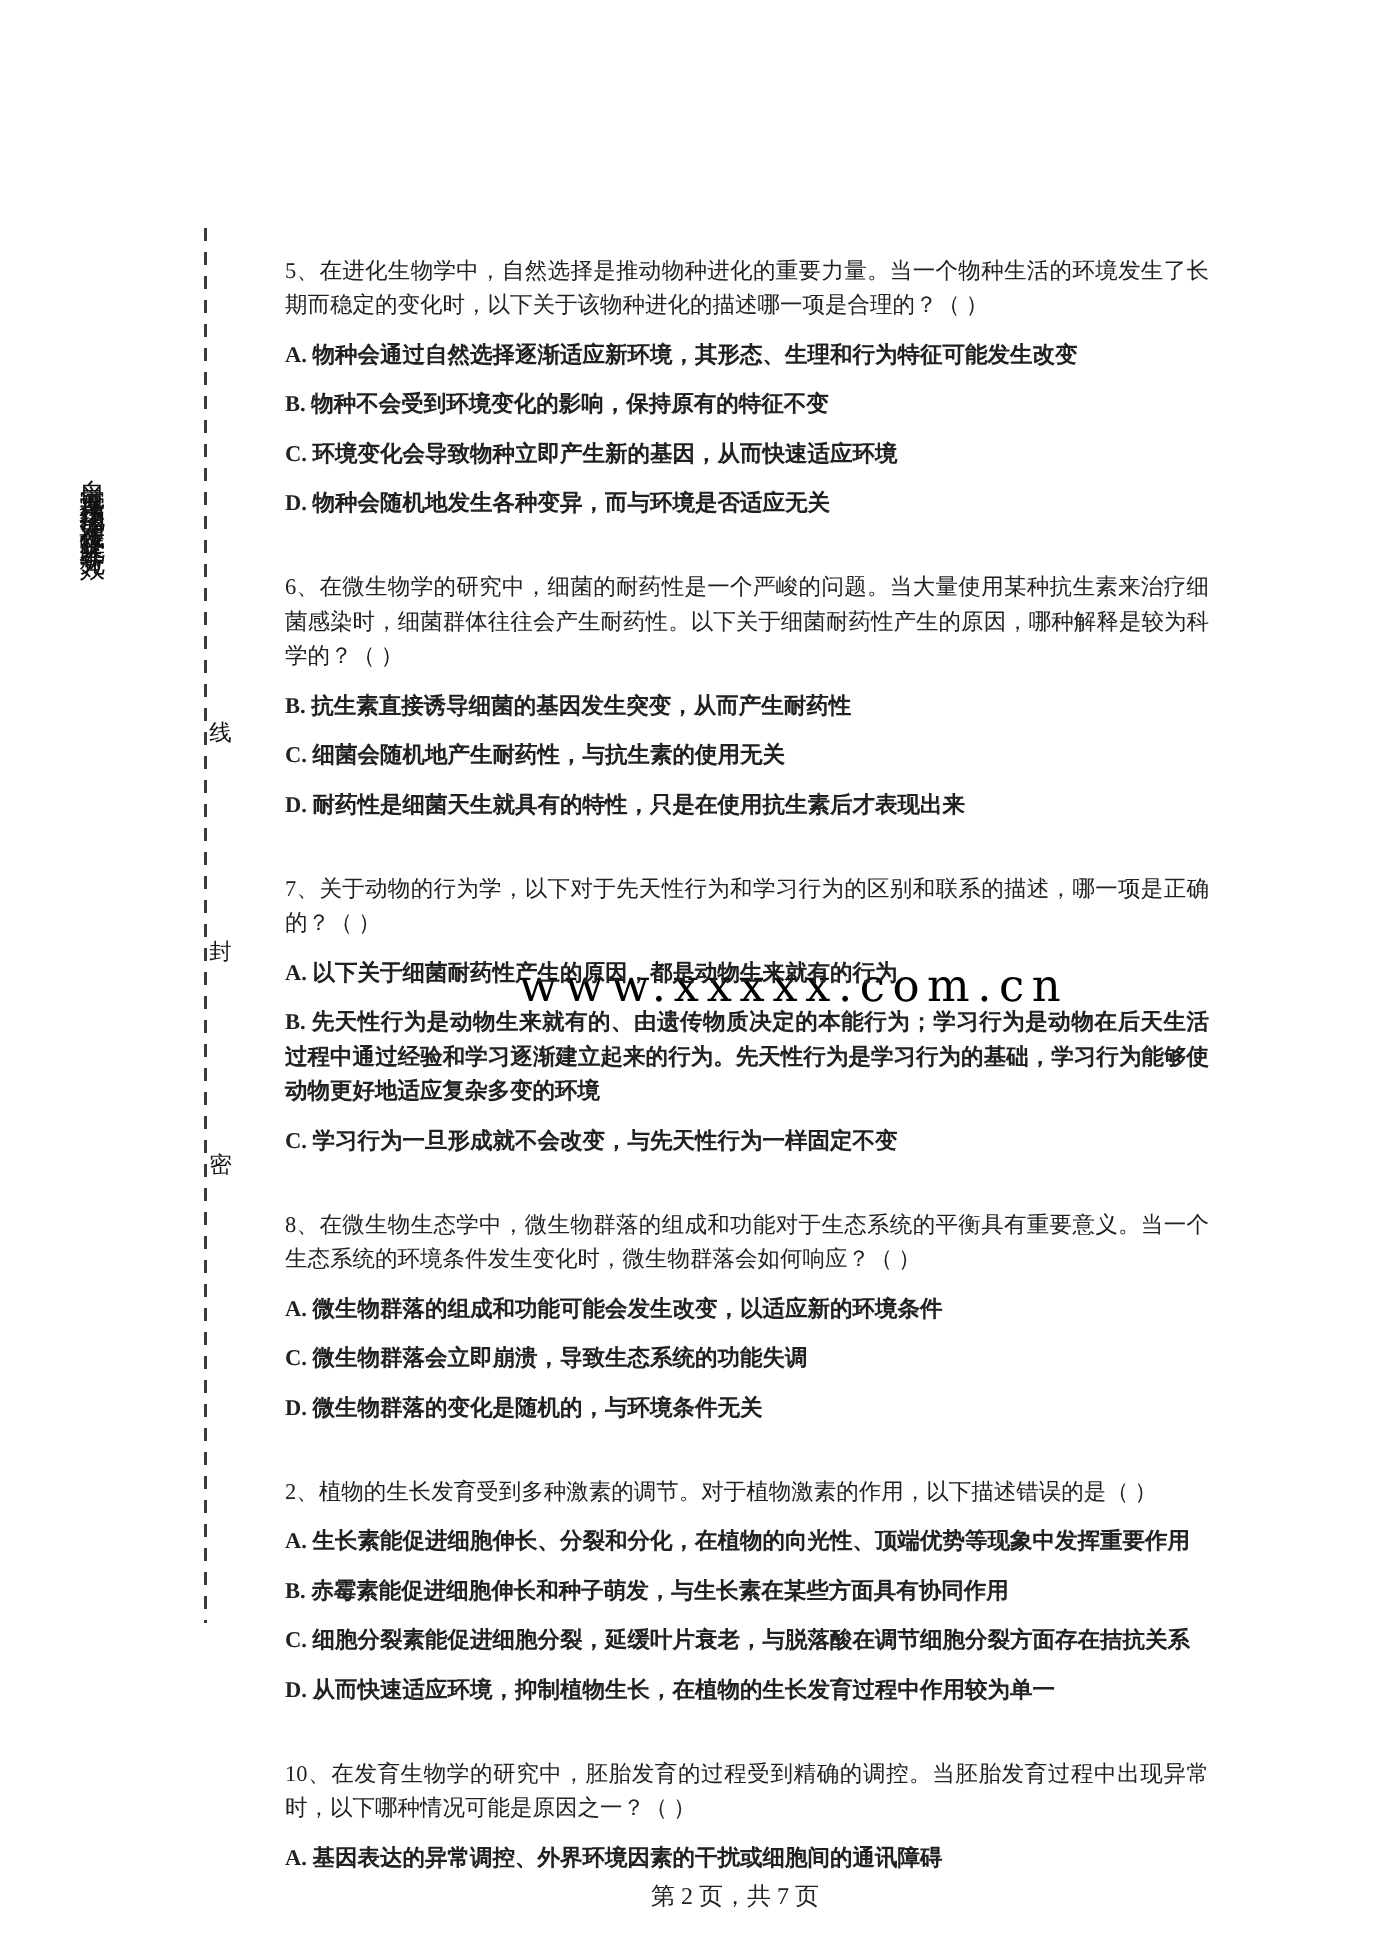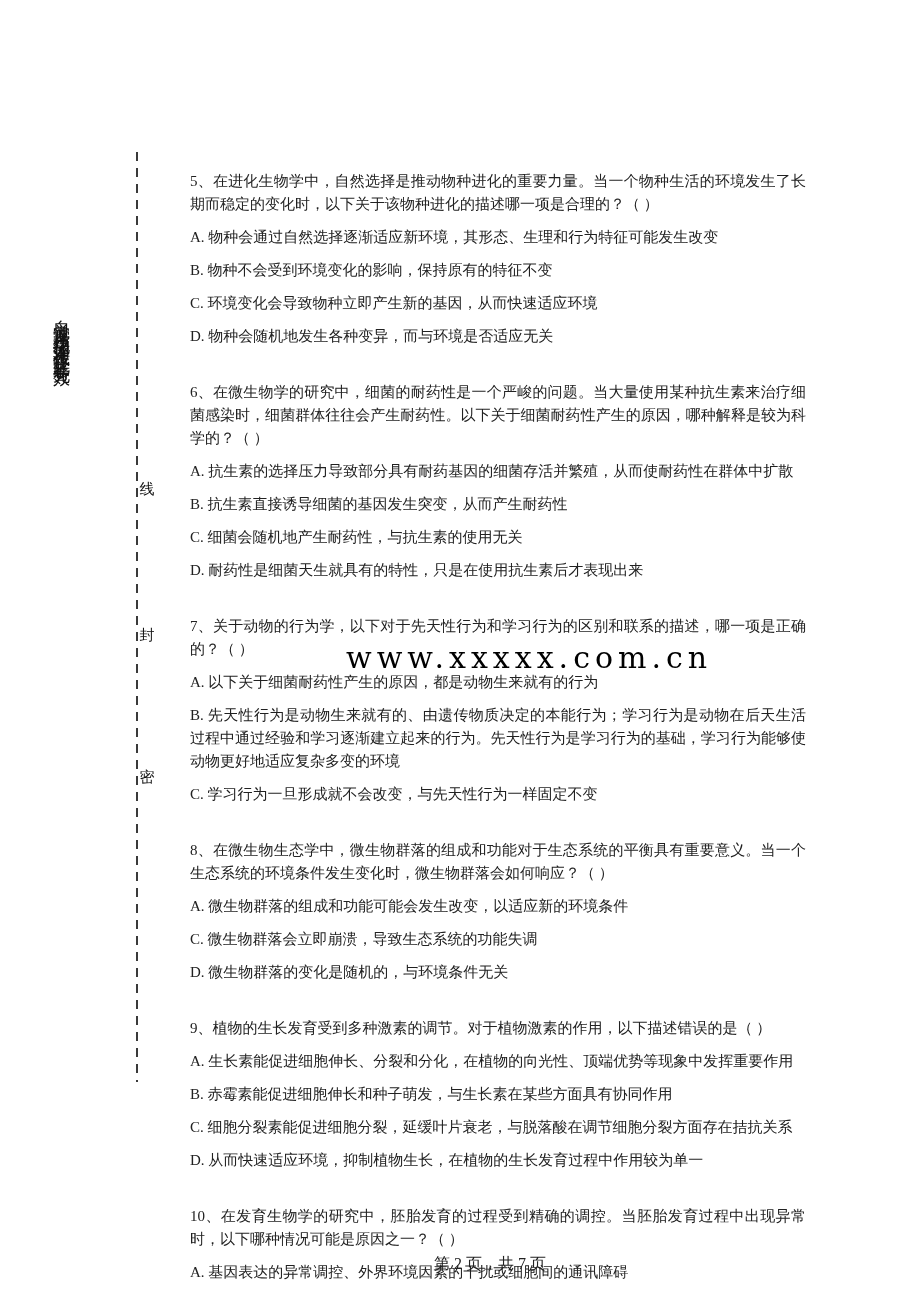--- a/index.html
+++ b/index.html
@@ -54,21 +54,21 @@
   .content {
     position:absolute;
     left:140px; top:130px;
     width:656px;
     font-size:15px;
     line-height:23px;
     z-index:1;
   }
   .question { margin-bottom:33px; }
   .stem { margin-bottom:5px; text-align:justify; }
-  .opt { text-align:justify; }
+  .opt { text-align:justify;font-weight:bold; }
   .footer {
     position:absolute;
     left:0; top:1224px;
     width:100%;
     text-align:center;
     font-size:16px;
     color:#222;
     z-index:1;
   }
 </style>
@@ -90,42 +90,41 @@
   <section class="question">
     <p class="stem">5、在进化生物学中，自然选择是推动物种进化的重要力量。当一个物种生活的环境发生了长期而稳定的变化时，以下关于该物种进化的描述哪一项是合理的？（ ）</p>
     <p class="opt">A. 物种会通过自然选择逐渐适应新环境，其形态、生理和行为特征可能发生改变</p>
     <p class="opt">B. 物种不会受到环境变化的影响，保持原有的特征不变</p>
     <p class="opt">C. 环境变化会导致物种立即产生新的基因，从而快速适应环境</p>
     <p class="opt">D. 物种会随机地发生各种变异，而与环境是否适应无关</p>
   </section>
 
   <section class="question">
     <p class="stem">6、在微生物学的研究中，细菌的耐药性是一个严峻的问题。当大量使用某种抗生素来治疗细菌感染时，细菌群体往往会产生耐药性。以下关于细菌耐药性产生的原因，哪种解释是较为科学的？（ ）</p>
-    <p class="opt">A. 抗生素的选择压力导致部分具有耐药基因的细菌存活并繁殖，从而使耐药性在群体中扩散</p>
     <p class="opt">B. 抗生素直接诱导细菌的基因发生突变，从而产生耐药性</p>
     <p class="opt">C. 细菌会随机地产生耐药性，与抗生素的使用无关</p>
     <p class="opt">D. 耐药性是细菌天生就具有的特性，只是在使用抗生素后才表现出来</p>
   </section>
 
   <section class="question">
     <p class="stem">7、关于动物的行为学，以下对于先天性行为和学习行为的区别和联系的描述，哪一项是正确的？（ ）</p>
     <p class="opt">A. 以下关于细菌耐药性产生的原因，都是动物生来就有的行为</p>
     <p class="opt">B. 先天性行为是动物生来就有的、由遗传物质决定的本能行为；学习行为是动物在后天生活过程中通过经验和学习逐渐建立起来的行为。先天性行为是学习行为的基础，学习行为能够使动物更好地适应复杂多变的环境</p>
     <p class="opt">C. 学习行为一旦形成就不会改变，与先天性行为一样固定不变</p>
   </section>
 
   <section class="question">
     <p class="stem">8、在微生物生态学中，微生物群落的组成和功能对于生态系统的平衡具有重要意义。当一个生态系统的环境条件发生变化时，微生物群落会如何响应？（ ）</p>
     <p class="opt">A. 微生物群落的组成和功能可能会发生改变，以适应新的环境条件</p>
     <p class="opt">C. 微生物群落会立即崩溃，导致生态系统的功能失调</p>
     <p class="opt">D. 微生物群落的变化是随机的，与环境条件无关</p>
   </section>
 
   <section class="question">
-    <p class="stem">9、植物的生长发育受到多种激素的调节。对于植物激素的作用，以下描述错误的是（ ）</p>
+    <p class="stem">2、植物的生长发育受到多种激素的调节。对于植物激素的作用，以下描述错误的是（ ）</p>
     <p class="opt">A. 生长素能促进细胞伸长、分裂和分化，在植物的向光性、顶端优势等现象中发挥重要作用</p>
     <p class="opt">B. 赤霉素能促进细胞伸长和种子萌发，与生长素在某些方面具有协同作用</p>
     <p class="opt">C. 细胞分裂素能促进细胞分裂，延缓叶片衰老，与脱落酸在调节细胞分裂方面存在拮抗关系</p>
     <p class="opt">D. 从而快速适应环境，抑制植物生长，在植物的生长发育过程中作用较为单一</p>
   </section>
 
   <section class="question">
     <p class="stem">10、在发育生物学的研究中，胚胎发育的过程受到精确的调控。当胚胎发育过程中出现异常时，以下哪种情况可能是原因之一？（ ）</p>
     <p class="opt">A. 基因表达的异常调控、外界环境因素的干扰或细胞间的通讯障碍</p>
   </section>

